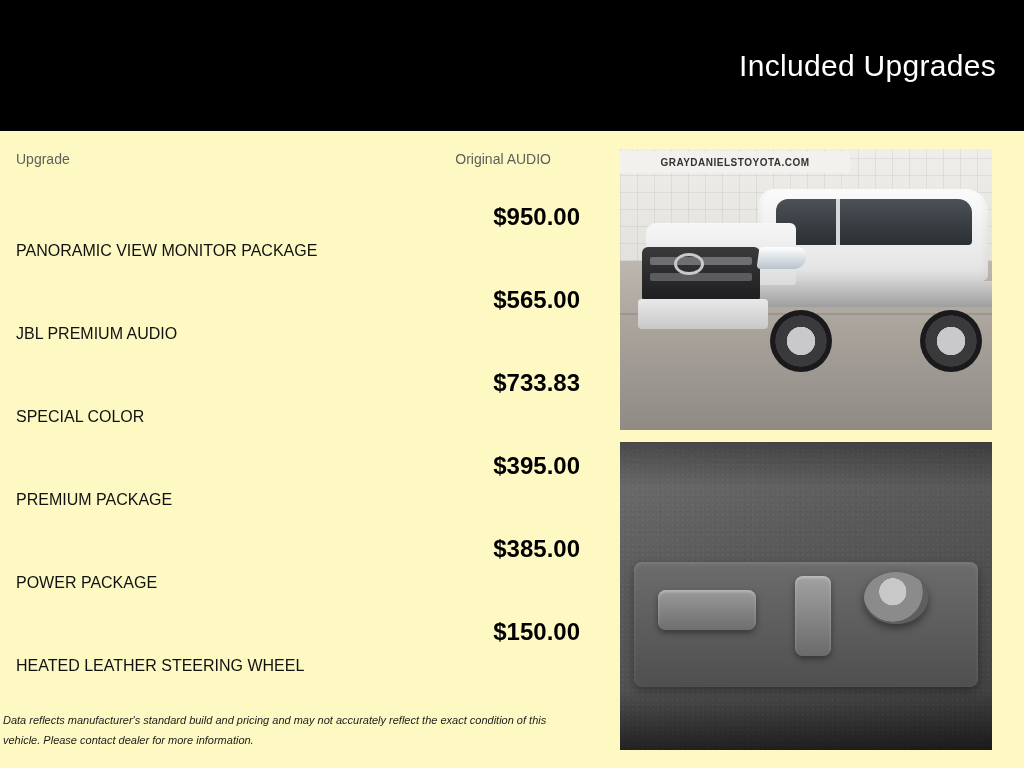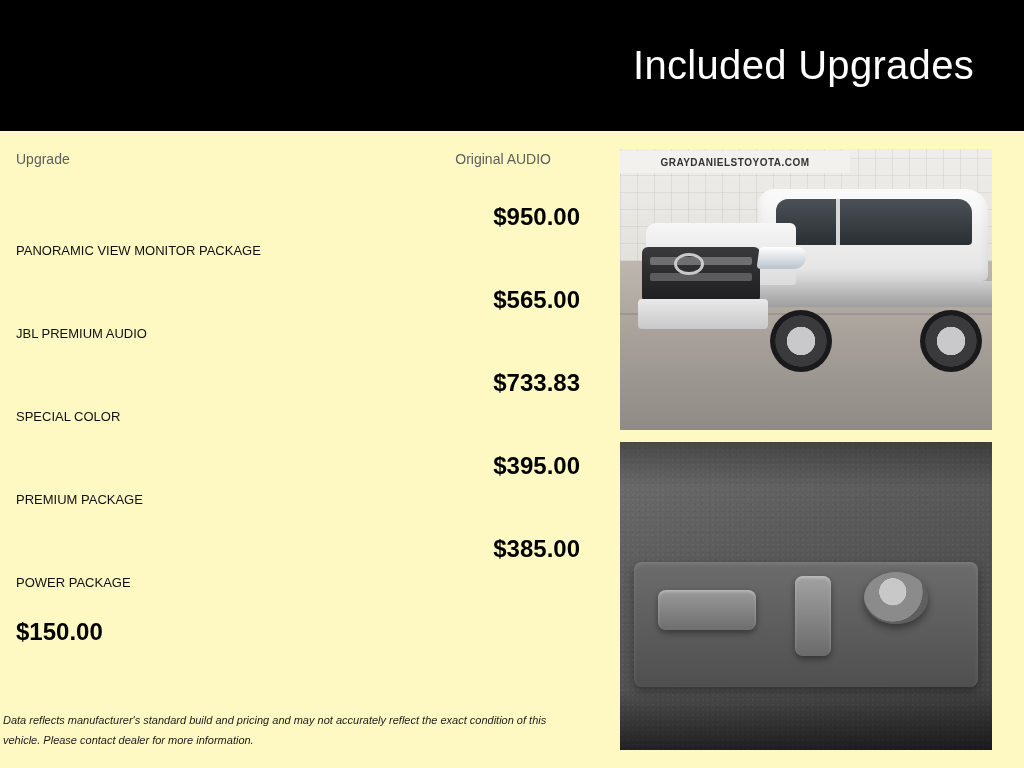--- a/index.html
+++ b/index.html
@@ -12,24 +12,24 @@
   .page { position:relative; width:1024px; height:768px; background:#fff; }
 
   
   .header {
     position:absolute; left:0; top:0; width:1024px; height:131px;
     background:#000000;
     display:flex; align-items:center; justify-content:flex-end;
   }
   .header-title {
     color:#ffffff;
-    font-size:40px;
+    font-size:30px;
     font-weight:400;
     letter-spacing:0.3px;
-    padding-right:50px;
+    padding-right:28px;
   }
 
   
   .body {
     position:absolute; left:0; top:131px; width:1024px; height:637px;
     background:#fef9c3;
   }
 
   
   .list {
@@ -50,21 +50,21 @@
 
   .rows { position:relative; }
   .row {
     position:relative;
     height:83px;
     display:flex; align-items:flex-end; justify-content:space-between;
     padding-bottom:6px;
   }
   .row .name {
     color:#111111;
-    font-size:13px;
+    font-size:16px;
     line-height:25px;
     font-weight:400;
     max-width:380px;
   }
   .row .price {
     color:#000000;
     font-size:24px;
     font-weight:bold;
     padding-right:17px;
     white-space:nowrap;
@@ -274,20 +274,21 @@
           <div class="name">PREMIUM PACKAGE</div>
           <div class="price">$395.00</div>
         </div>
 
         <div class="row">
           <div class="name">POWER PACKAGE</div>
           <div class="price">$385.00</div>
         </div>
 
         <div class="row">
+          <div class="name">HEATED LEATHER STEERING WHEEL</div>
           <div class="price">$150.00</div>
         </div>
 
       </div>
 
       <div class="disclaimer">Data reflects manufacturer's standard build and pricing and may not accurately reflect the exact condition of this vehicle. Please contact dealer for more information.</div>
     </div>
 
     <div class="photos">
 

